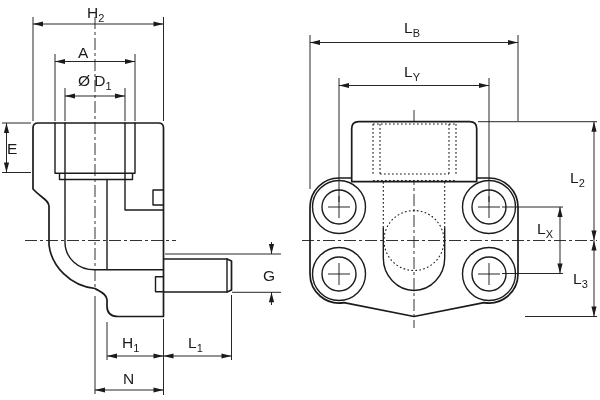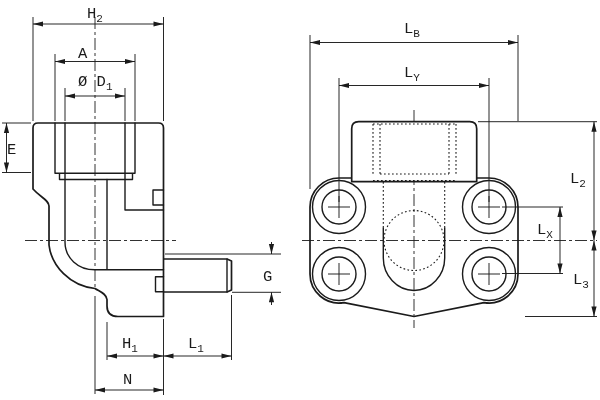--- a/index.html
+++ b/index.html
@@ -1,18 +1,18 @@
 <!DOCTYPE html>
 <html style="--line: #1b1b1b; --bg: #ffffff;"><head>
 <meta charset="utf-8">
 <style>
   :root { --line:#1b1b1b; --bg:#ffffff; }
   html,body { margin:0; padding:0; background:var(--bg); }
   .stage { position:relative; width:600px; height:400px; background:var(--bg); overflow:hidden;
-           font-family:Liberation Mono, monospace; }
+           font-family:Liberation Sans, sans-serif; }
   svg { display:block; }
   .ol  { fill:none; stroke:var(--line); stroke-width:1.7; stroke-linecap:round; stroke-linejoin:round; }
   .md  { fill:none; stroke:var(--line); stroke-width:1.4; stroke-linecap:round; stroke-linejoin:round; }
   .tn  { fill:none; stroke:var(--line); stroke-width:0.95; stroke-linecap:butt; }
   .cl  { fill:none; stroke:var(--line); stroke-width:0.9; stroke-dasharray:12 3 3 3; }
   .dt  { fill:none; stroke:var(--line); stroke-width:1.1; stroke-dasharray:1.7 2.3; }
   .wf  { fill:var(--bg); stroke:var(--line); stroke-width:1.7; stroke-linejoin:round; }
   .arr { fill:var(--line); stroke:none; }
   .lbl { font-size:15.5px; fill:var(--line); }
   .sub { font-size:11px; fill:var(--line); }

